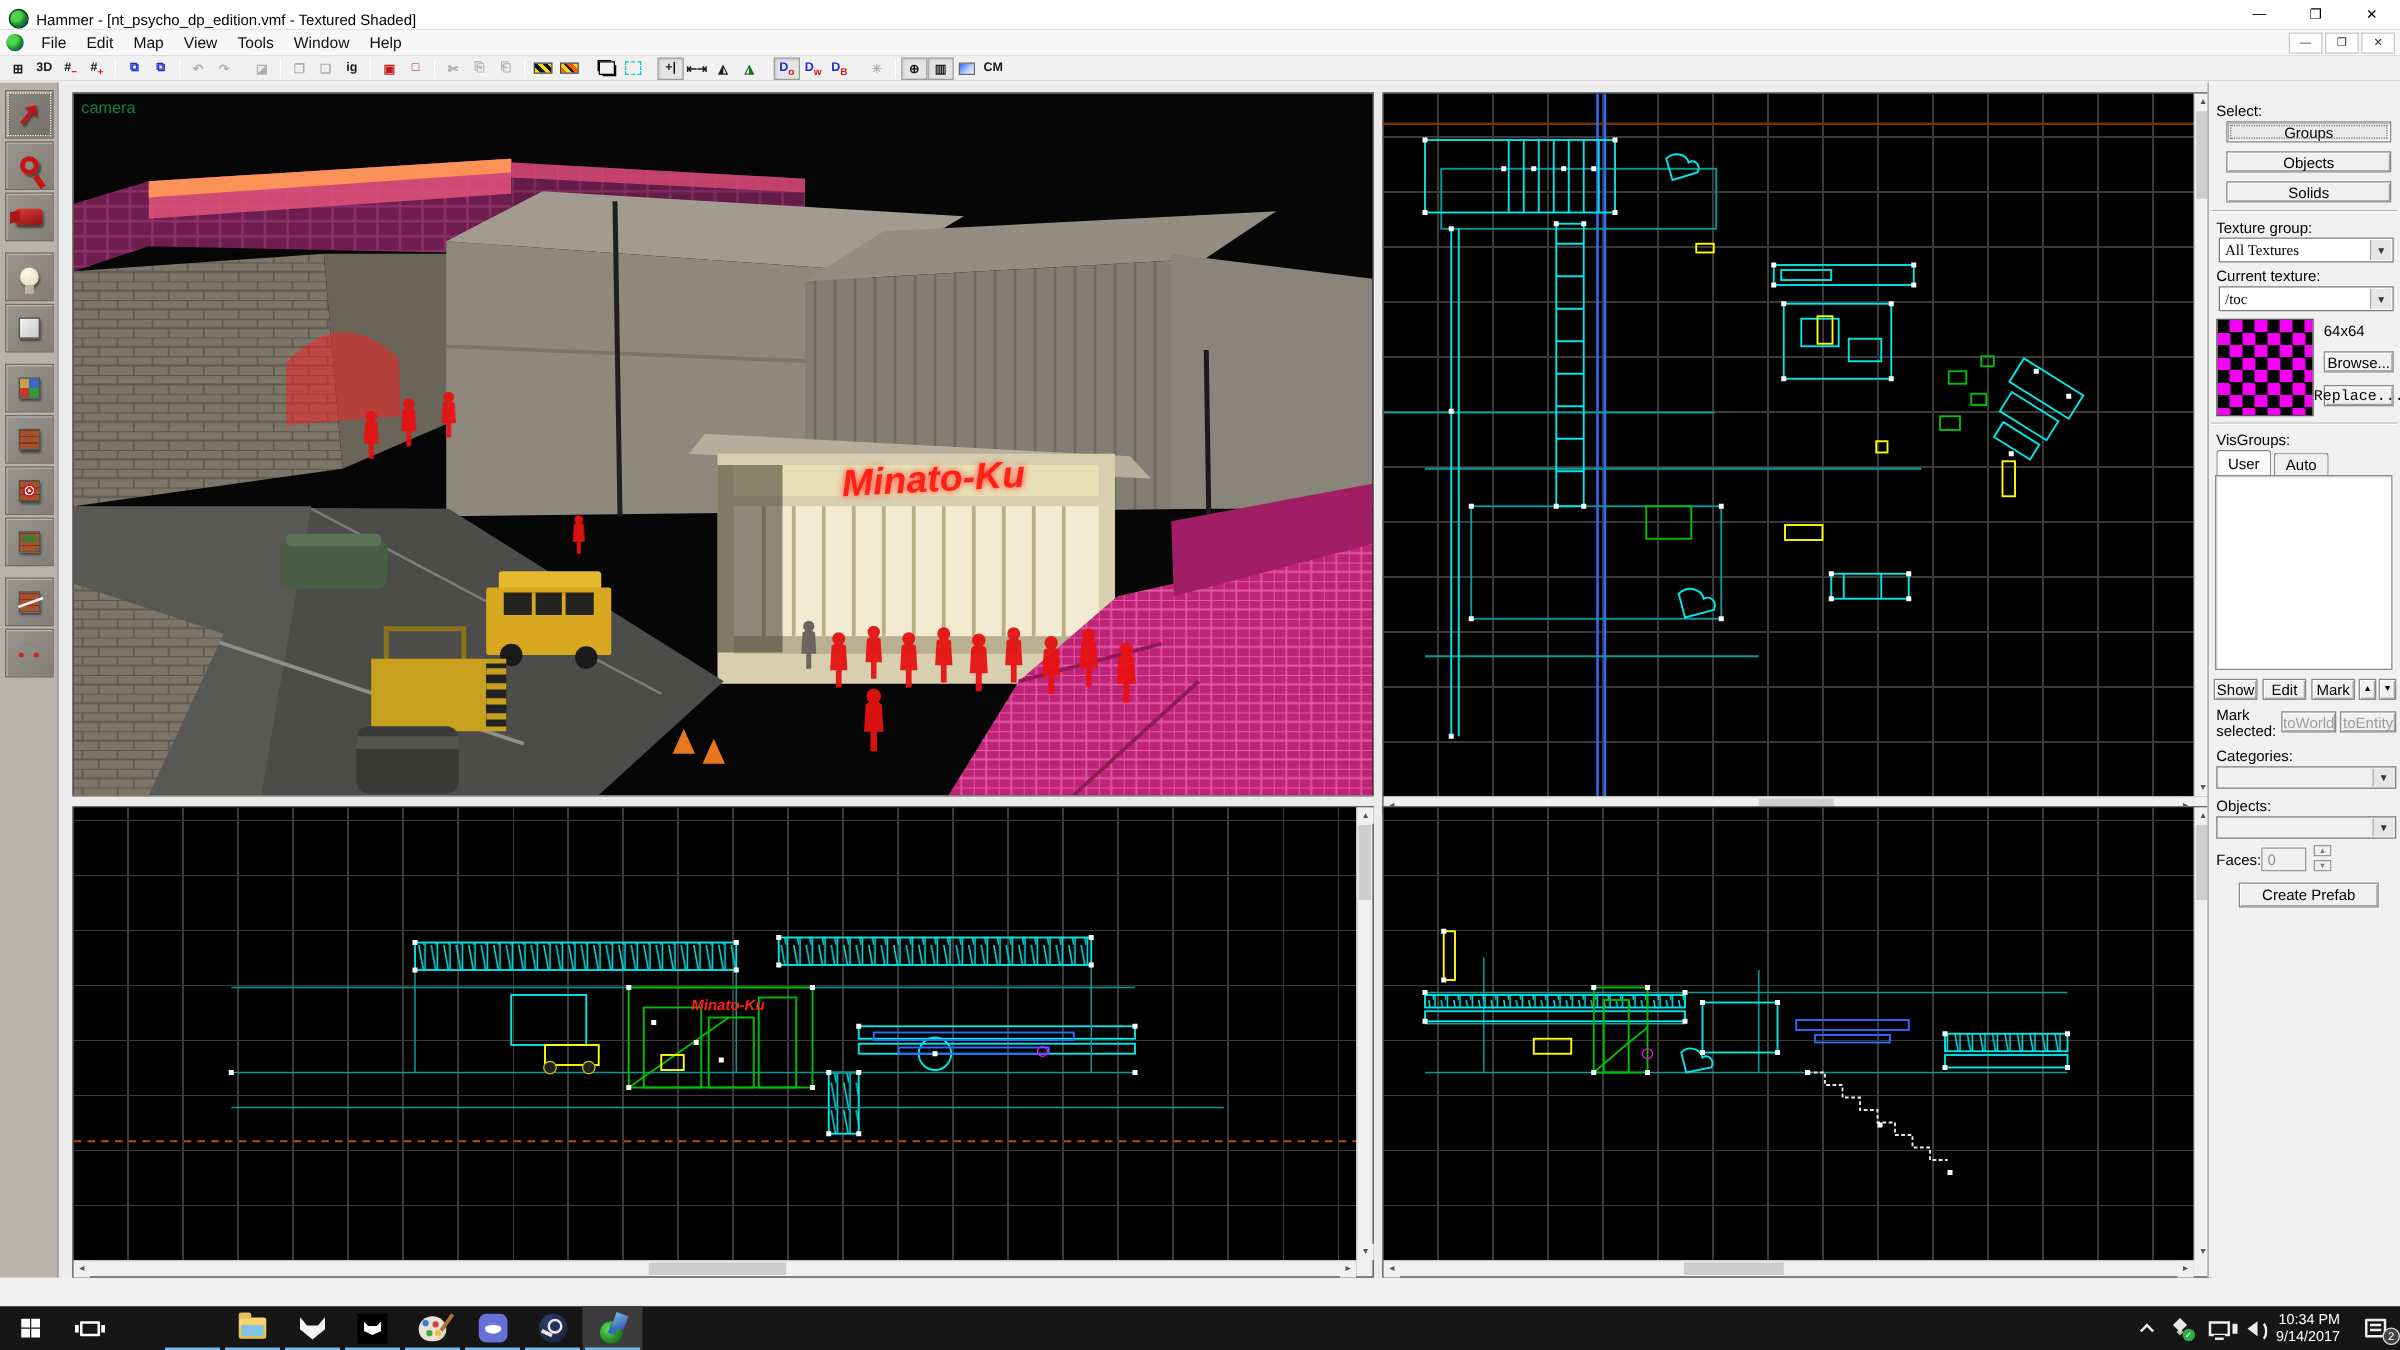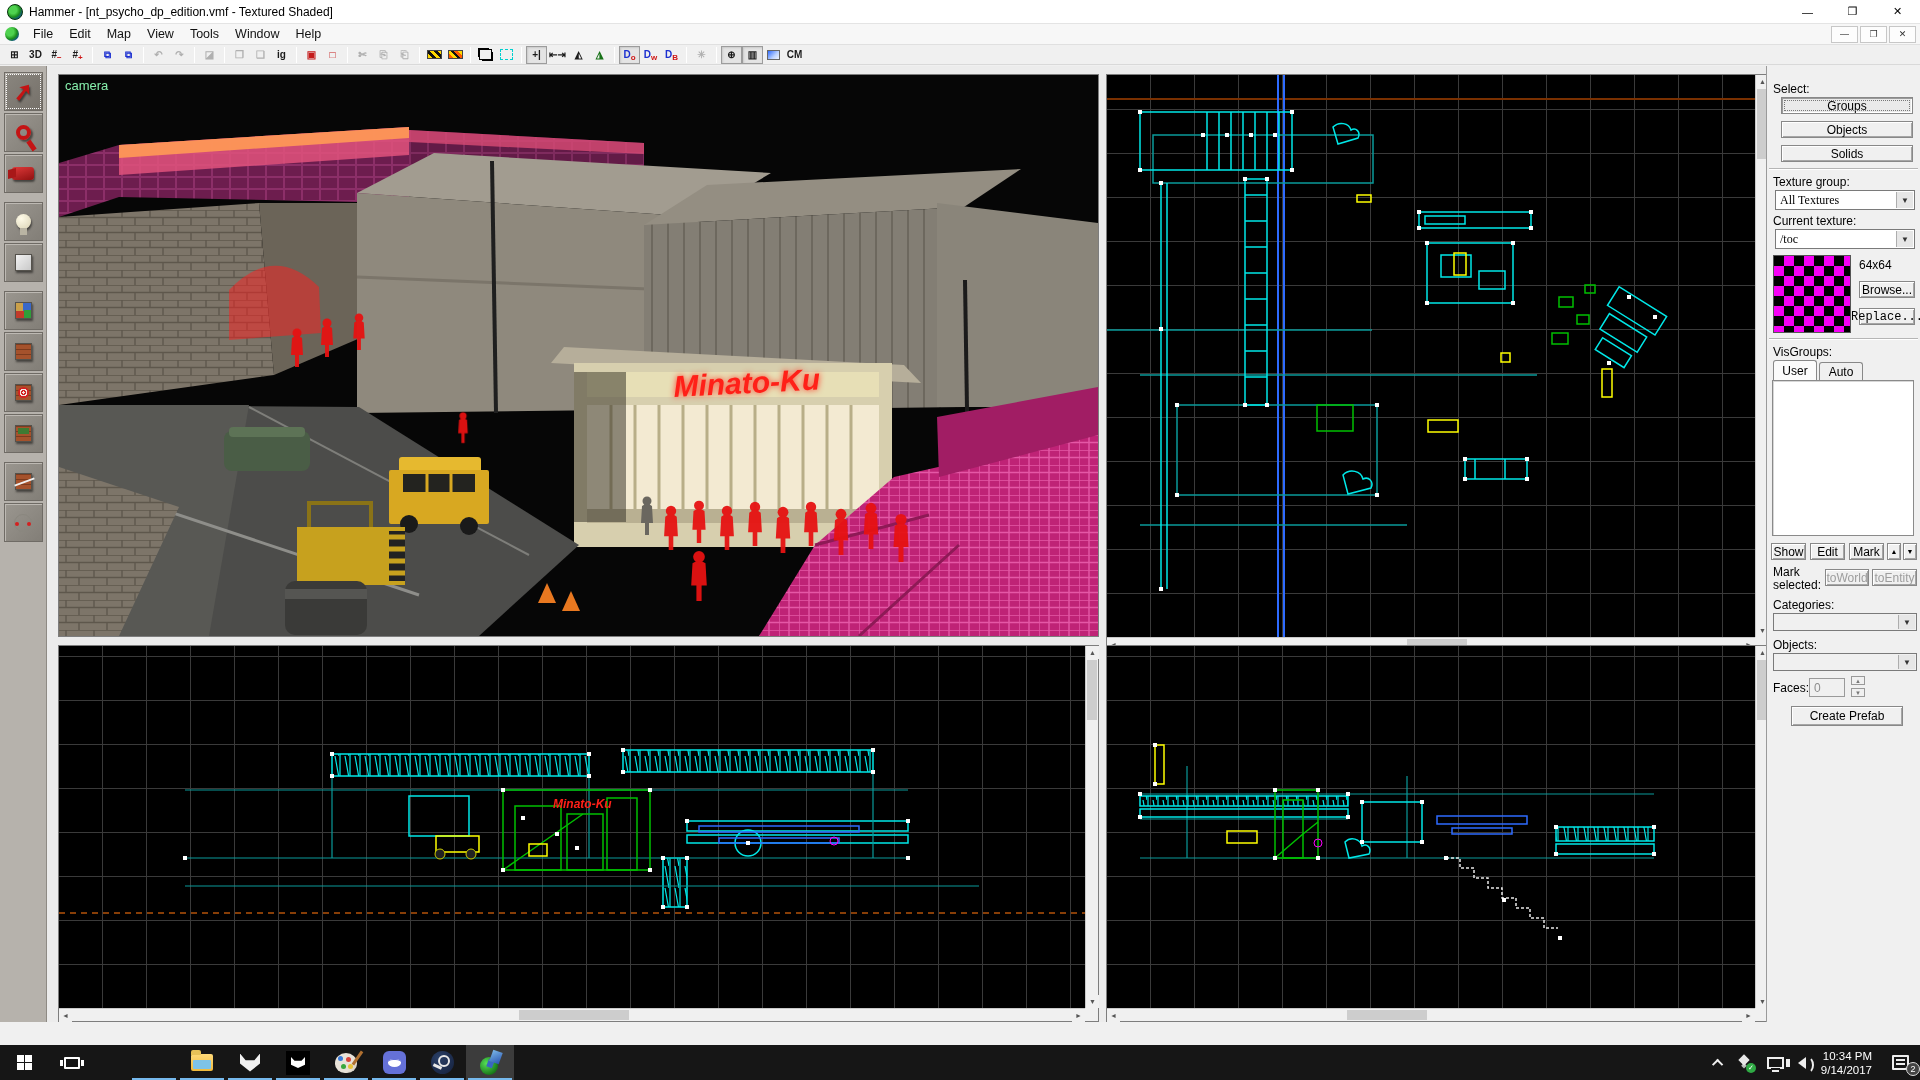--- a/index.html
+++ b/index.html
@@ -1,21 +1,21 @@
 <!DOCTYPE html>
 <html><head>
 <meta charset="utf-8">
 <style>
   * { margin:0; padding:0; box-sizing:border-box; }
   html,body { width:1920px; height:1080px; overflow:hidden; }
   body { font-family:"Liberation Sans", sans-serif; background:#000; }
   #root { position:relative; width:1920px; height:1080px; background:#f0f0f0; }
 
   
-  .titlebar { position:absolute; left:0; top:0; width:1920px; height:24px; background:#ffffff; display:flex; align-items:center; border-bottom:1px solid #e4e4e4;}
+  .titlebar { position:absolute; left:0; top:0; width:1920px; height:24px; background:#ffffff; display:flex; align-items:flex-end; border-bottom:1px solid #e4e4e4;}
   .app-ico { width:16px; height:16px; margin:0 6px 0 7px; border-radius:50%;
     background:radial-gradient(circle at 35% 35%, #4fd24f 0 30%, #1d8f1d 55%, #0b3fae 85%); border:1px solid #05320a;}
   .title-text { font-size:12px; color:#000; }
   .tb-spacer { flex:1; }
   .win-ctl { width:45px; height:24px; display:flex; align-items:center; justify-content:center; font-size:11px; color:#000; }
 
   
   .menubar { position:absolute; left:0; top:24px; width:1920px; height:21px; background:#f7f7f7; display:flex; align-items:center; border-bottom:1px solid #e0e0e0; }
   .menu-ico { width:14px; height:14px; margin:0 6px 0 5px; border-radius:50%;
     background:radial-gradient(circle at 35% 35%, #4fd24f 0 30%, #1d8f1d 55%, #0b3fae 85%); }
@@ -73,21 +73,21 @@
   .vp { position:absolute; background:#000; border:1px solid #7d7d7d; }
   .vp3d  { left:11px;  top:8px;   width:1041px; height:563px; }
   .vp-tr { left:1059px; top:8px;  width:663px;  height:577px; }
   .vp-bl { left:11px;  top:579px; width:1041px; height:377px; }
   .vp-br { left:1059px; top:579px; width:663px; height:377px; }
   .vp2d-canvas { position:absolute; left:0; top:0; right:13px; bottom:13px; overflow:hidden;
      background:
        repeating-linear-gradient(0deg, transparent 0 43px, #3a3a3a 43px 44px),
        repeating-linear-gradient(90deg, transparent 0 43px, #3a3a3a 43px 44px), #000; }
   .vp2d-canvas svg { position:absolute; left:0; top:0; }
-  .cam-label { position:absolute; left:6px; top:3px; color:#86efac; font-size:13px; z-index:3; }
+  .cam-label { position:absolute; left:6px; top:3px; color:#15803d; font-size:13px; z-index:3; }
 
   
   .sb-v { position:absolute; right:0; top:0; bottom:13px; width:13px; background:#f0f0f0; border-left:1px solid #c9c9c9; }
   .sb-h { position:absolute; left:0; bottom:0; right:13px; height:13px; background:#f0f0f0; border-top:1px solid #c9c9c9; }
   .sb-corner { position:absolute; right:0; bottom:0; width:13px; height:13px; background:#f0f0f0; }
   .sb-arrow { position:absolute; width:13px; height:13px; display:flex; align-items:center; justify-content:center; font-size:7px; color:#555; background:#f0f0f0; }
   .sb-v .a1 { top:0; } .sb-v .a2 { bottom:0; }
   .sb-h .a1 { left:0; } .sb-h .a2 { right:0; }
   .sb-thumb { position:absolute; background:#cdcdcd; }
   .sb-v .sb-thumb { left:1px; right:1px; }

